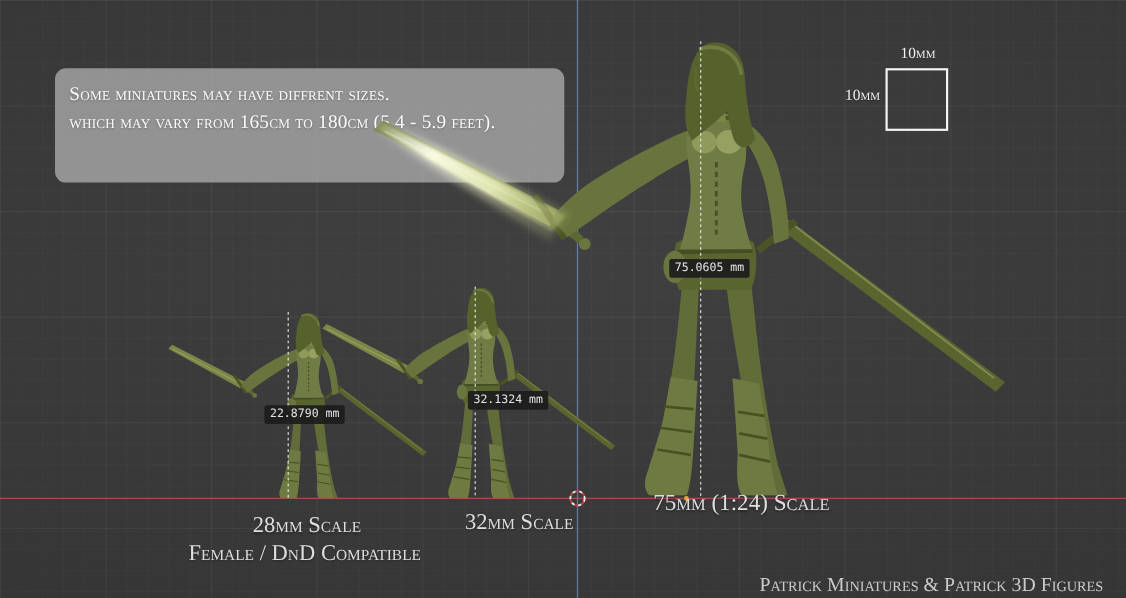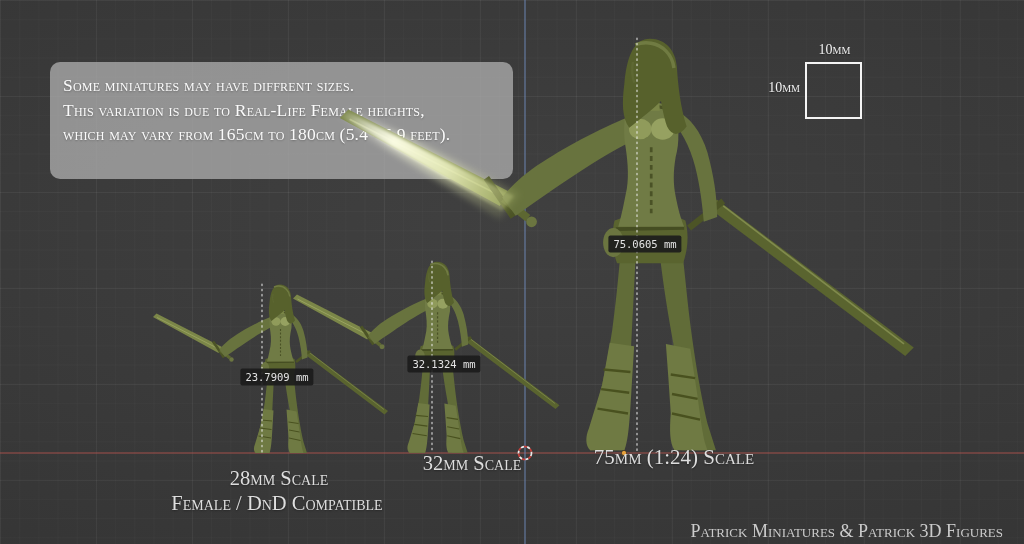--- a/index.html
+++ b/index.html
@@ -9,21 +9,21 @@
     background-image:
       radial-gradient(ellipse 120% 95% at 50% 42%, rgba(255,255,255,0.02), rgba(0,0,0,0.16) 97%),
       linear-gradient(rgba(255,255,255,0.045) 1px, transparent 1px),
       linear-gradient(90deg, rgba(255,255,255,0.045) 1px, transparent 1px),
       linear-gradient(rgba(255,255,255,0.018) 1px, transparent 1px),
       linear-gradient(90deg, rgba(255,255,255,0.018) 1px, transparent 1px);
     background-size:100% 100%, 96px 96px, 96px 96px, 19.2px 19.2px, 19.2px 19.2px;
     font-family:"Liberation Serif",serif;
   }
   .infobox{
-    position:absolute;left:50px;top:62px;width:463px;height:117px;box-sizing:border-box;
+    position:absolute;left:50px;top:62px;width:463px;height:104px;box-sizing:border-box;
     background:rgba(172,172,172,0.78);border-radius:10px;
     padding:11px 10px 0 13px;
     font-size:17.5px;line-height:24.5px;font-variant:small-caps;
     color:#fbfbfb;text-shadow:0 1px 2px rgba(0,0,0,0.28);letter-spacing:0.2px;
     white-space:nowrap;
   }
   .scene{position:absolute;left:0;top:0;pointer-events:none;}
   .refsquare{position:absolute;left:805px;top:62px;width:57px;height:57px;border:2px solid #f4f4f4;box-sizing:border-box;}
   .reflabel{position:absolute;color:#f2f2f2;font-size:14px;font-variant:small-caps;text-shadow:0 1px 1px rgba(0,0,0,0.4);}
   .reflabel.top{left:805px;top:42px;width:59px;text-align:center;}
@@ -44,21 +44,20 @@
     color:#cbcbcb;white-space:nowrap;
   }
 </style>
 </head>
 <body>
 
 <div class="viewport">
 
   <div class="infobox">
     <div>Some miniatures may have diffrent sizes.</div>
-    <div>This variation is due to Real-Life Female heights,</div>
     <div>which may vary from 165cm to 180cm (5.4 - 5.9 feet).</div>
   </div>
 
   <svg class="scene" width="1024" height="544" viewBox="0 0 1024 544">
     <defs>
       <linearGradient id="beam" gradientUnits="userSpaceOnUse" x1="341" y1="117" x2="512" y2="207">
         <stop offset="0" stop-color="#ffffff" stop-opacity="0.05"></stop>
         <stop offset="0.3" stop-color="#fdfee6" stop-opacity="0.92"></stop>
         <stop offset="0.62" stop-color="#f2f6c6" stop-opacity="0.72"></stop>
         <stop offset="1" stop-color="#c4cd80" stop-opacity="0.28"></stop>
@@ -141,24 +140,24 @@
       <circle cx="525" cy="453" r="6.5" fill="none" stroke-width="1.7" stroke-dasharray="3.2 3.2" stroke-dashoffset="3.2" stroke="#cc3f3a"></circle>
     </g>
 
     <circle cx="624" cy="453" r="2.6" stroke="#1f1f1f" stroke-width="0.6" fill="#e8a23c"></circle>
   </svg>
 
   <div class="refsquare"></div>
   <div class="reflabel top">10mm</div>
   <div class="reflabel side">10mm</div>
 
-  <div class="chip" style="left:277px;top:377px">23.7909 mm</div>
-  <div class="chip" style="left:444px;top:364px">32.1324 mm</div>
+  <div class="chip" style="left:277px;top:377px">22.8790 mm</div>
+  <div class="chip" style="left:462px;top:364px">32.1324 mm</div>
   <div class="chip" style="left:645px;top:244px">75.0605 mm</div>
 
   <div class="slabel" style="left:279px;top:467px">28mm Scale</div>
   <div class="slabel" style="left:277px;top:492px">Female / DnD Compatible</div>
-  <div class="slabel" style="left:472px;top:452px">32mm Scale</div>
+  <div class="slabel" style="left:472px;top:464px">32mm Scale</div>
   <div class="slabel" style="left:674px;top:445px;font-size:21px">75mm (1:24) Scale</div>
 
   <div class="credit">Patrick Miniatures &amp; Patrick 3D Figures</div>
 
 </div>
 
 </body></html>

